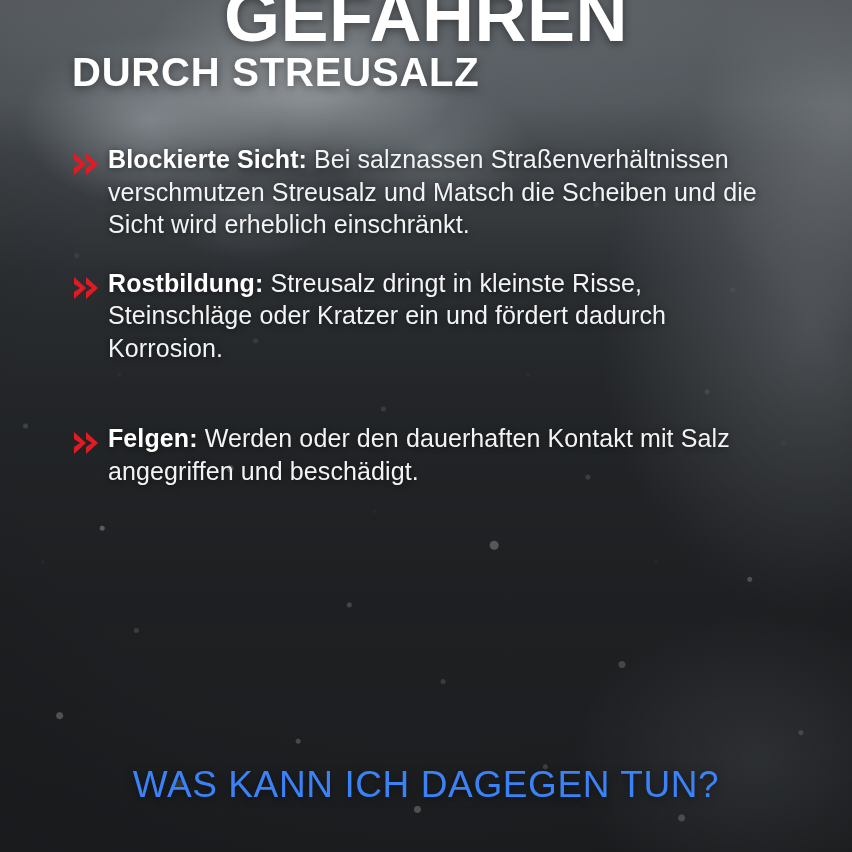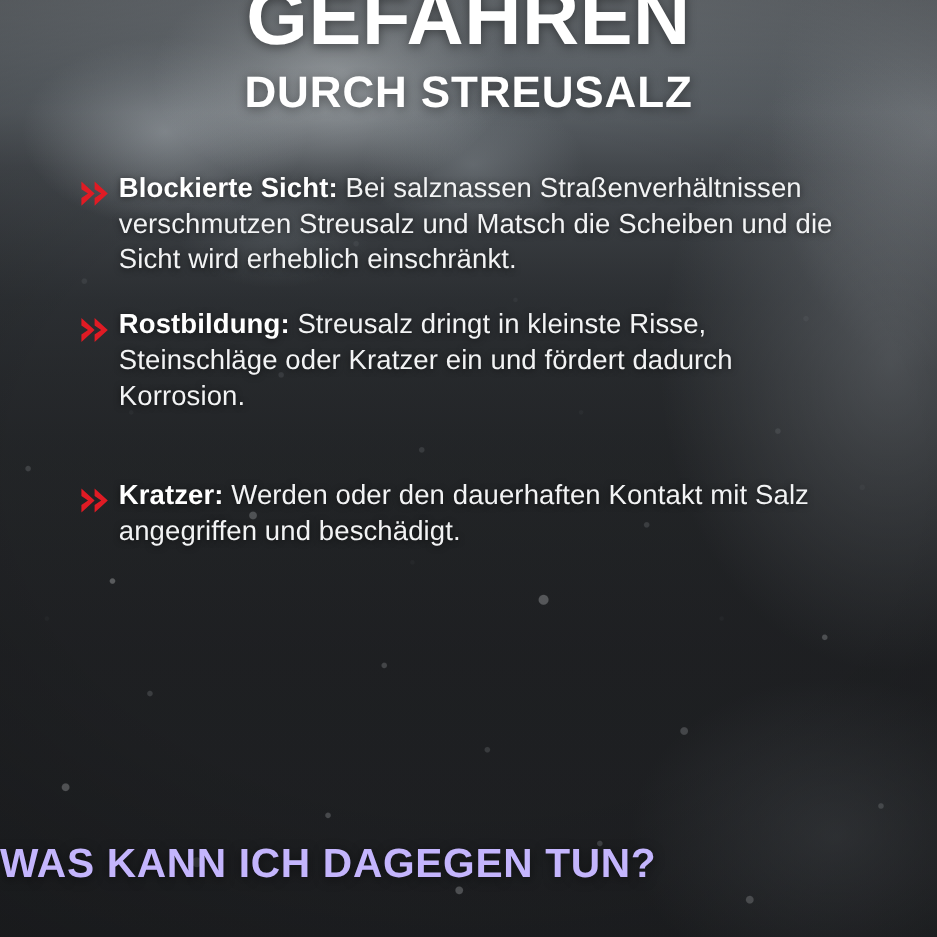--- a/index.html
+++ b/index.html
@@ -105,23 +105,22 @@
     text-shadow: 0 2px 10px rgba(0,0,0,0.45);
   }
   .headline-main {
     font-size: 72px;
     margin-top: -18px;
   }
   .headline-sub {
     font-size: 40px;
     font-weight: 800;
     letter-spacing: 0.8px;
-    margin-top: 12px;
     color: #ffffff;
-    text-align: center;
+    text-align: left;
     text-shadow: 0 2px 10px rgba(0,0,0,0.45);
   }
 
   .bullets {
     margin-top: 48px;
     display: flex;
     flex-direction: column;
   }
 
   .bullet {
@@ -150,24 +149,24 @@
   .bullet-text b {
     font-weight: 800;
     color: #ffffff;
   }
 
   .footer-cta {
     position: absolute;
     left: 0;
     right: 0;
     bottom: 28px;
-    text-align: left;
-    color: #c4b5fd;
+    text-align: center;
+    color: #3b82f6;
     font-size: 37px;
-    font-weight: 700;
+    font-weight: 400;
     letter-spacing: 0.6px;
     text-shadow: 0 2px 10px rgba(0,0,0,0.5);
   }
 </style>
 </head>
 <body>
 
 <div class="bg">
   <div class="gravel"></div>
   <div class="gravel2"></div>
@@ -209,21 +208,21 @@
     </div>
 
     <div class="bullet">
       <span class="chev">
         <svg width="30" height="30" viewBox="0 0 30 30" aria-hidden="true">
           <path d="M2 4 L14 15 L2 26 L2 19 L8 15 L2 11 Z" fill="#e01b24"></path>
           <path d="M14 4 L26 15 L14 26 L14 19 L20 15 L14 11 Z" fill="#e01b24"></path>
         </svg>
       </span>
       <div class="bullet-text">
-        <b>Kratzer:</b>
+        <b>Felgen:</b>
         <span>Werden oder den dauerhaften Kontakt mit Salz angegriffen und beschädigt.</span>
       </div>
     </div>
 
   </div>
 
   <div class="footer-cta">WAS KANN ICH DAGEGEN TUN?</div>
 
 </div>
 

